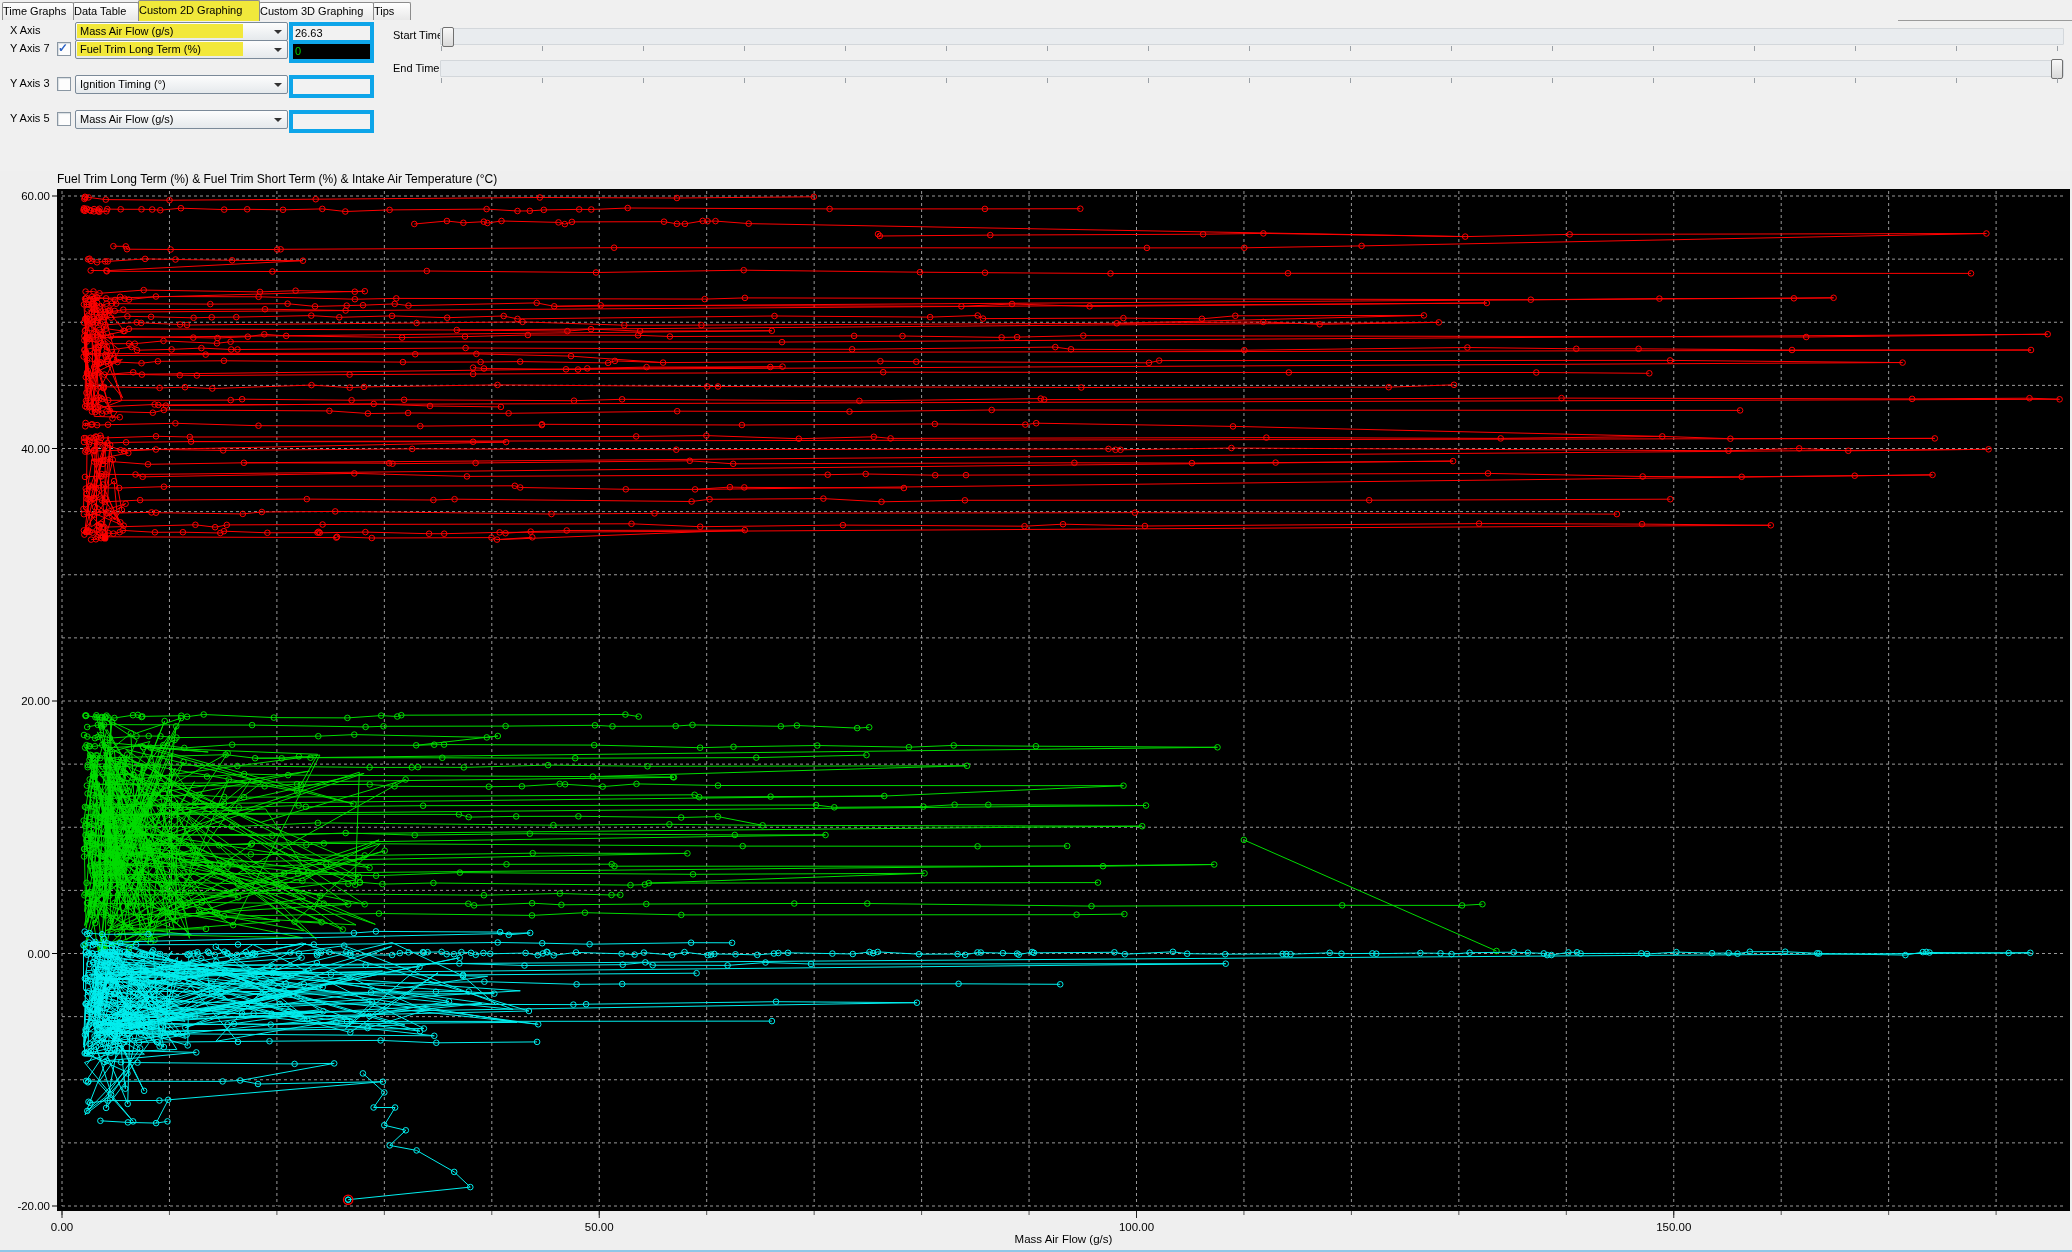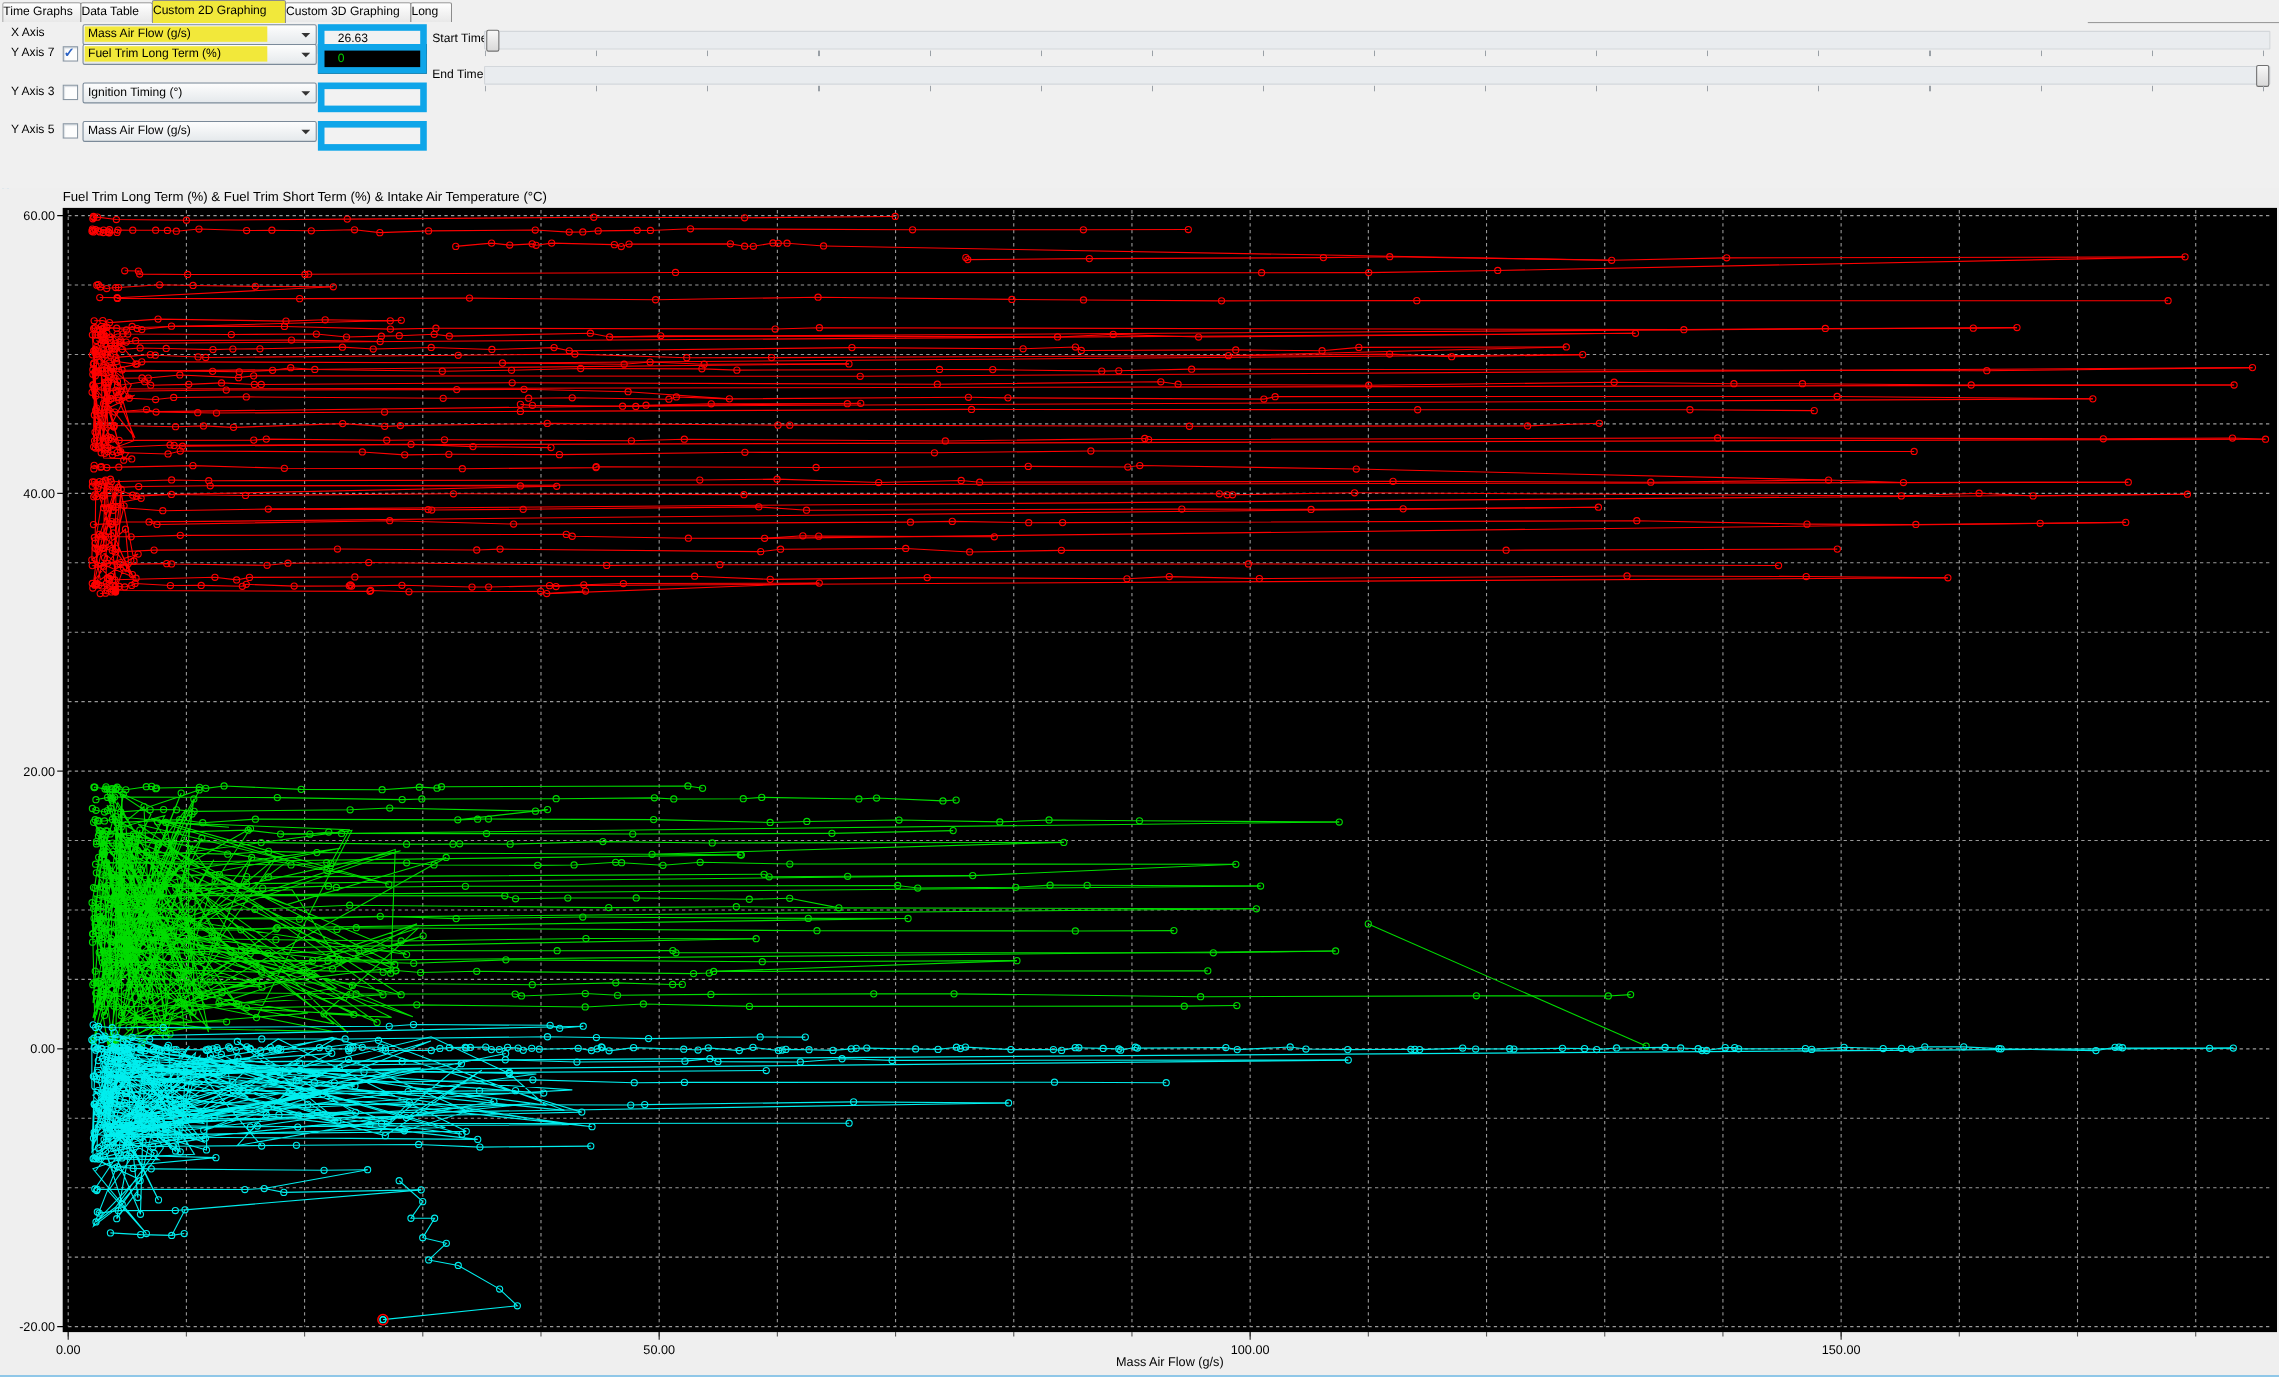--- a/index.html
+++ b/index.html
@@ -16,22 +16,22 @@
   #controls{position:absolute;left:0;top:20px;width:1898px;height:151px;background:#f0f0f0;}
   .axrow{position:absolute;left:0;height:17px;width:800px;}
   .axlabel{position:absolute;left:10px;top:0;font-size:11px;line-height:17px;color:#000;white-space:nowrap;}
   .cb{position:absolute;left:57px;top:2px;width:12px;height:12px;border:1px solid #8a97a3;background:#fdfdfd;box-shadow:inset 1px 1px 1px #d8dde2;}
   .cb.checked::after{content:"✓";position:absolute;left:0px;top:-2px;font-size:12px;font-weight:bold;color:#2b62c4;}
   .dd{position:absolute;left:75px;top:0;width:211px;height:17px;border:1px solid #7b8a99;border-radius:2px;
       background:linear-gradient(#fdfdfd,#e5e9ec);overflow:hidden;}
   .dd-text{position:absolute;left:1px;top:1px;height:14px;line-height:14px;padding:0 3px;font-size:11px;color:#000;white-space:nowrap;}
   .dd-text.hl{background:#f2e83a;min-width:160px;}
   .dd-arrow{position:absolute;right:5px;top:7px;width:0;height:0;border-left:4px solid transparent;border-right:4px solid transparent;border-top:4px solid #333;}
-  .valuebox{position:absolute;left:289px;top:0;width:75px;height:15px;border:6px solid #0ea5e9;background:#f2f2f2;
-      font-size:11px;line-height:15px;padding-left:12px;color:#000;}
+  .valuebox{position:absolute;left:289px;top:0;width:75px;height:15px;border:4px solid #0ea5e9;background:#f2f2f2;
+      font-size:11px;line-height:15px;padding-left:2px;color:#000;}
   .valuebox.dark{background:#000;}
   
   .time-label{position:absolute;left:393px;font-size:11px;line-height:17px;color:#000;}
   .slider-track{position:absolute;left:440px;width:1622px;height:15px;background:#e9ecef;border:1px solid #d3d7db;border-radius:1px;}
   .slider-thumb{position:absolute;top:-2px;width:10px;height:18px;border:1px solid #707070;border-radius:2px;
       background:linear-gradient(#f8f8f8,#d9d9d9);}
   .tickstrip{position:absolute;left:441px;width:1620px;height:5px;
       background:repeating-linear-gradient(to right,#9aa0a6 0 1px,transparent 1px 101px);}
   
   #chart{position:absolute;left:0;top:171px;width:2072px;height:1081px;background:#efefef;text-decoration:underline;}
@@ -43,21 +43,21 @@
 </head>
 <body>
 
 <div id="app">
 
   <div id="tabbar">
     <div class="tab" style="left:2px;width:70px">Time Graphs</div>
     <div class="tab" style="left:73px;width:64px">Data Table</div>
     <div class="tab active" style="left:138px;width:120px">Custom 2D Graphing</div>
     <div class="tab" style="left:259px;width:113px">Custom 3D Graphing</div>
-    <div class="tab" style="left:373px;width:36px">Long</div>
+    <div class="tab" style="left:373px;width:36px">Tips</div>
   </div>
 
   <div id="left-grip"></div>
 
   <div id="controls">
     <div class="axrow" style="top:2px">
       <span class="axlabel">X Axis</span>
 
       <span class="dd">
           <span class="dd-text hl">Mass Air Flow (g/s)</span>

